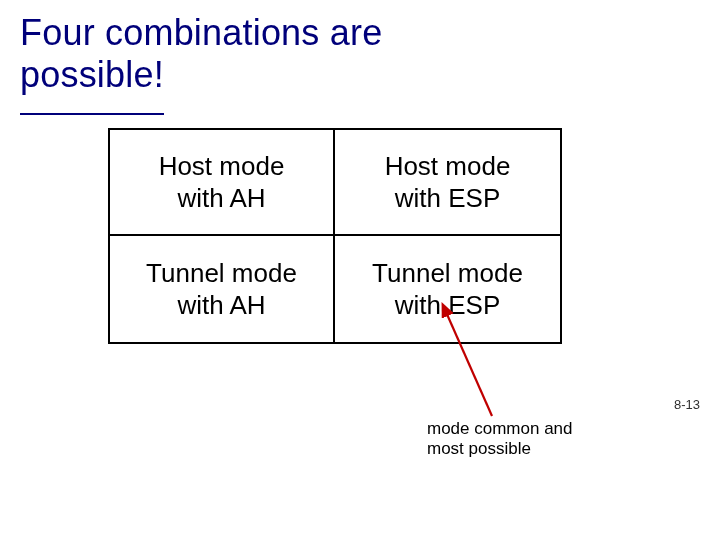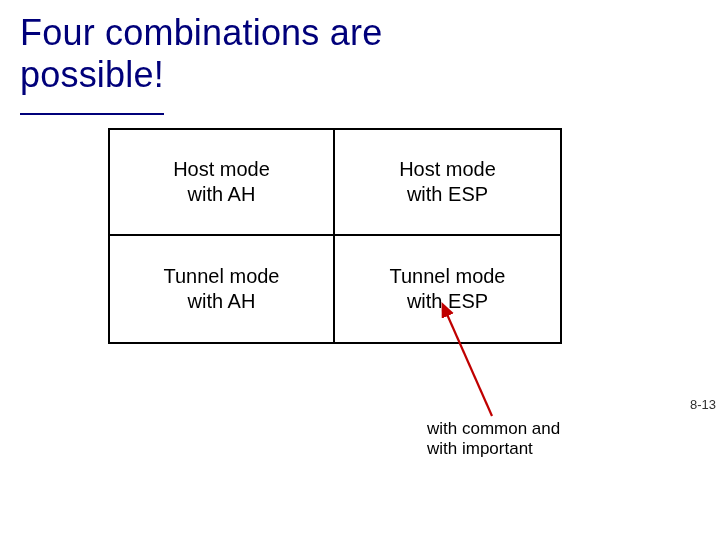--- a/index.html
+++ b/index.html
@@ -33,21 +33,21 @@
       border: 2px solid #000;
     }
     .grid .row { display: flex; height: 50%; }
     .grid .row:first-child { border-bottom: 2px solid #000; }
     .grid .cell {
       flex: 1 1 50%;
       display: flex;
       align-items: center;
       justify-content: center;
       text-align: center;
-      font-size: 20px;
+      font-size: 26px;
       line-height: 1.25;
       color: #000;
     }
     .grid .cell:first-child { border-right: 2px solid #000; }
 
     
     .arrow {
       position: absolute;
       pointer-events: none;
     }
@@ -55,21 +55,21 @@
       position: absolute;
       left: 427px;
       top: 419px;
       width: 200px;
       font-size: 17px;
       line-height: 1.2;
       color: #000;
     }
     .pagenum {
       position: absolute;
-      right: 4px;
+      right: 20px;
       bottom: 16px;
       font-size: 13px;
       color: #303030;
     }
   </style>
 </head>
 <body>
 
 <div class="slide">
 
@@ -112,19 +112,19 @@
   <svg class="arrow" width="120" height="130" style="left:418px; top:300px;">
     <defs>
       <marker id="ahead" markerWidth="10" markerHeight="10" refX="2" refY="3" orient="auto">
         <path d="M0,0 L0,6 L7,3 z" fill="#c00000"></path>
       </marker>
     </defs>
     <line x1="74" y1="116" x2="28" y2="12" stroke-width="2.2" marker-end="url(#ahead)" stroke="#c00000"></line>
   </svg>
 
   <div class="annotation">
-    <span>with common and</span><br>
-    <span>with important</span>
+    <span>mode common and</span><br>
+    <span>most possible</span>
   </div>
 
   <div class="pagenum">8-13</div>
 
 </div>
 
 </body></html>

